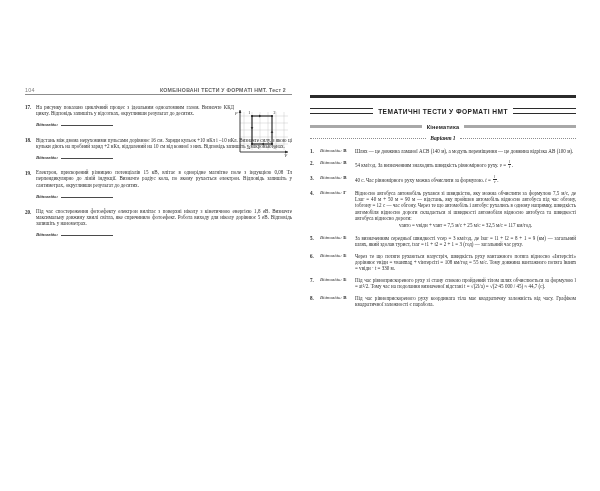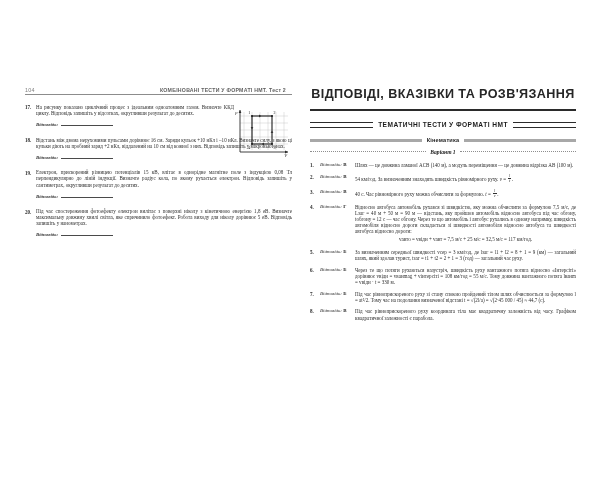--- a/index.html
+++ b/index.html
@@ -358,21 +358,20 @@
             <span class="answer-rule"></span>
           </div>
         </div>
       </div>
 
     </div>
   </div>
 
   <div class="page-right">
 
-    <div class="section-title">ВІДПОВІДІ, ВКАЗІВКИ ТА РОЗВ'ЯЗАННЯ</div>
     <div class="rule-heavy"></div>
 
     <div class="banner">
       <span class="banner-line"></span>
       <span class="banner-text">ТЕМАТИЧНІ ТЕСТИ У ФОРМАТІ НМТ</span>
       <span class="banner-line"></span>
     </div>
 
     <div class="subbanner">
       <span class="subbanner-line"></span>

